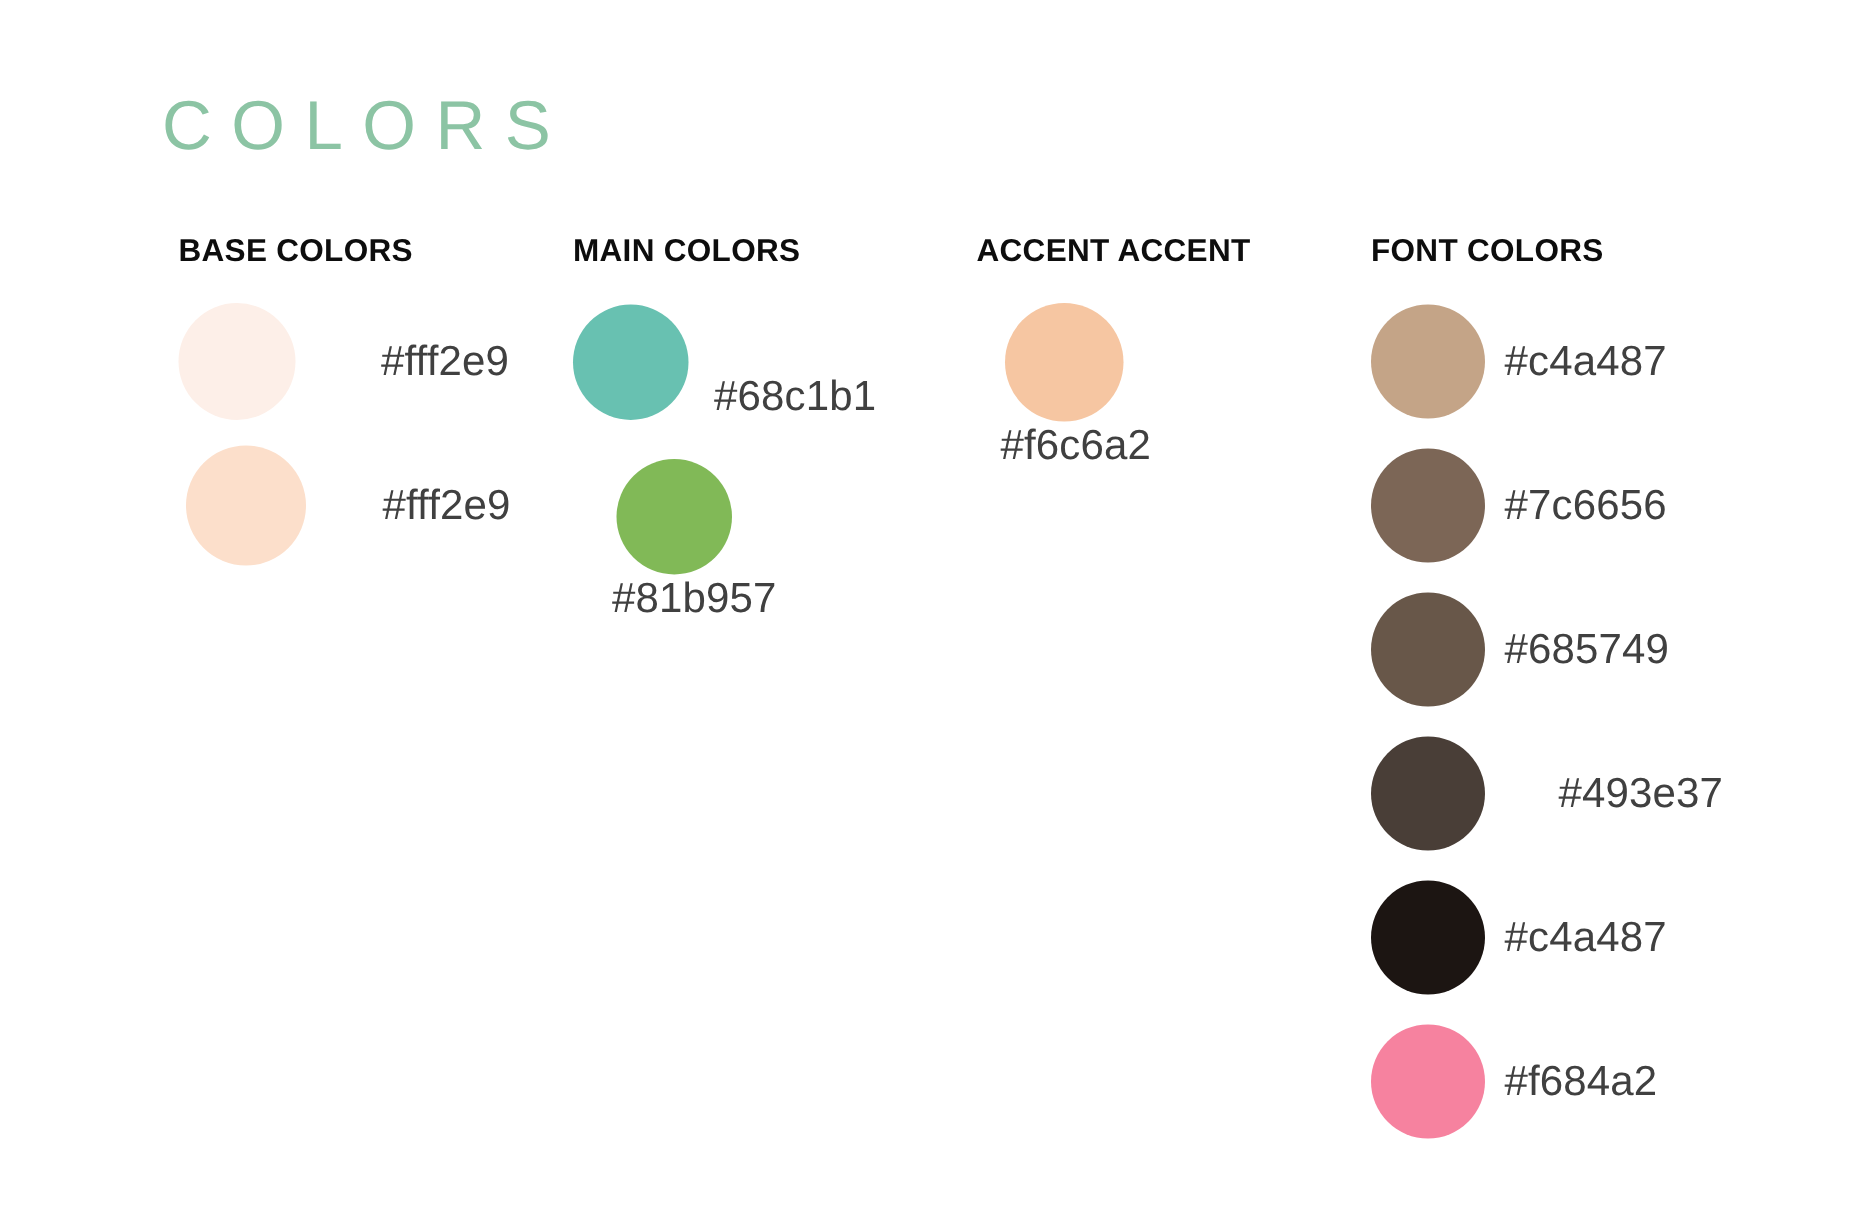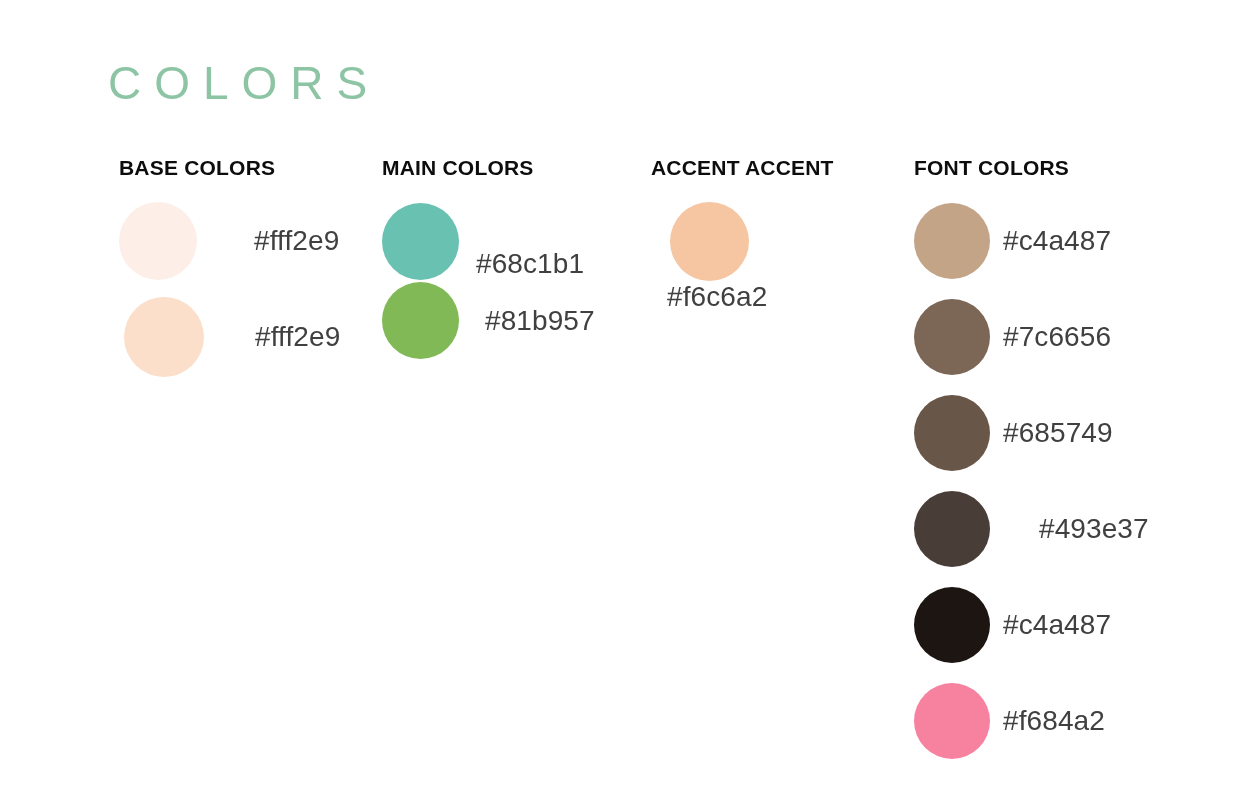--- a/index.html
+++ b/index.html
@@ -93,21 +93,21 @@
       <span class="swatch-label" style="margin-left: 57px;">#fff2e9</span>
     </div>
     <div class="swatch-row" style="left: 124px; top: 297px; height: 80px;">
       <div class="swatch-dot" style="width: 80px; height: 80px; background: rgb(252, 223, 203);"></div>
       <span class="swatch-label" style="margin-left: 51px;">#fff2e9</span>
     </div>
     <div class="swatch-row" style="left: 382px; top: 202.5px; height: 77px; align-items: flex-end;">
       <div class="swatch-dot" style="width: 77px; height: 77px; background: rgb(104, 193, 177);"></div>
       <span class="swatch-label" style="margin-left: 17px;">#68c1b1</span>
     </div>
-    <div class="swatch-row" style="left: 382px; top: 282px; height: 77px;">
+    <div class="swatch-row" style="left: 382px; top: 306px; height: 77px; flex-direction: column;">
       <div class="swatch-dot" style="width: 77px; height: 77px; background: rgb(129, 185, 87);"></div>
       <span class="swatch-label" style="margin-left: 26px;">#81b957</span>
     </div>
     <div class="swatch-row" style="left: 651px; top: 201.5px; height: 79px; flex-direction: column;">
       <div class="swatch-dot" style="width: 79px; height: 79px; background: rgb(246, 198, 162);"></div>
       <span class="swatch-label" style="margin-left: 16px;">#f6c6a2</span>
     </div>
     <div class="swatch-row" style="left: 914px; top: 203px; height: 76px;">
       <div class="swatch-dot" style="width: 76px; height: 76px; background: rgb(196, 164, 135);"></div>
       <span class="swatch-label" style="margin-left: 13px;">#c4a487</span>

